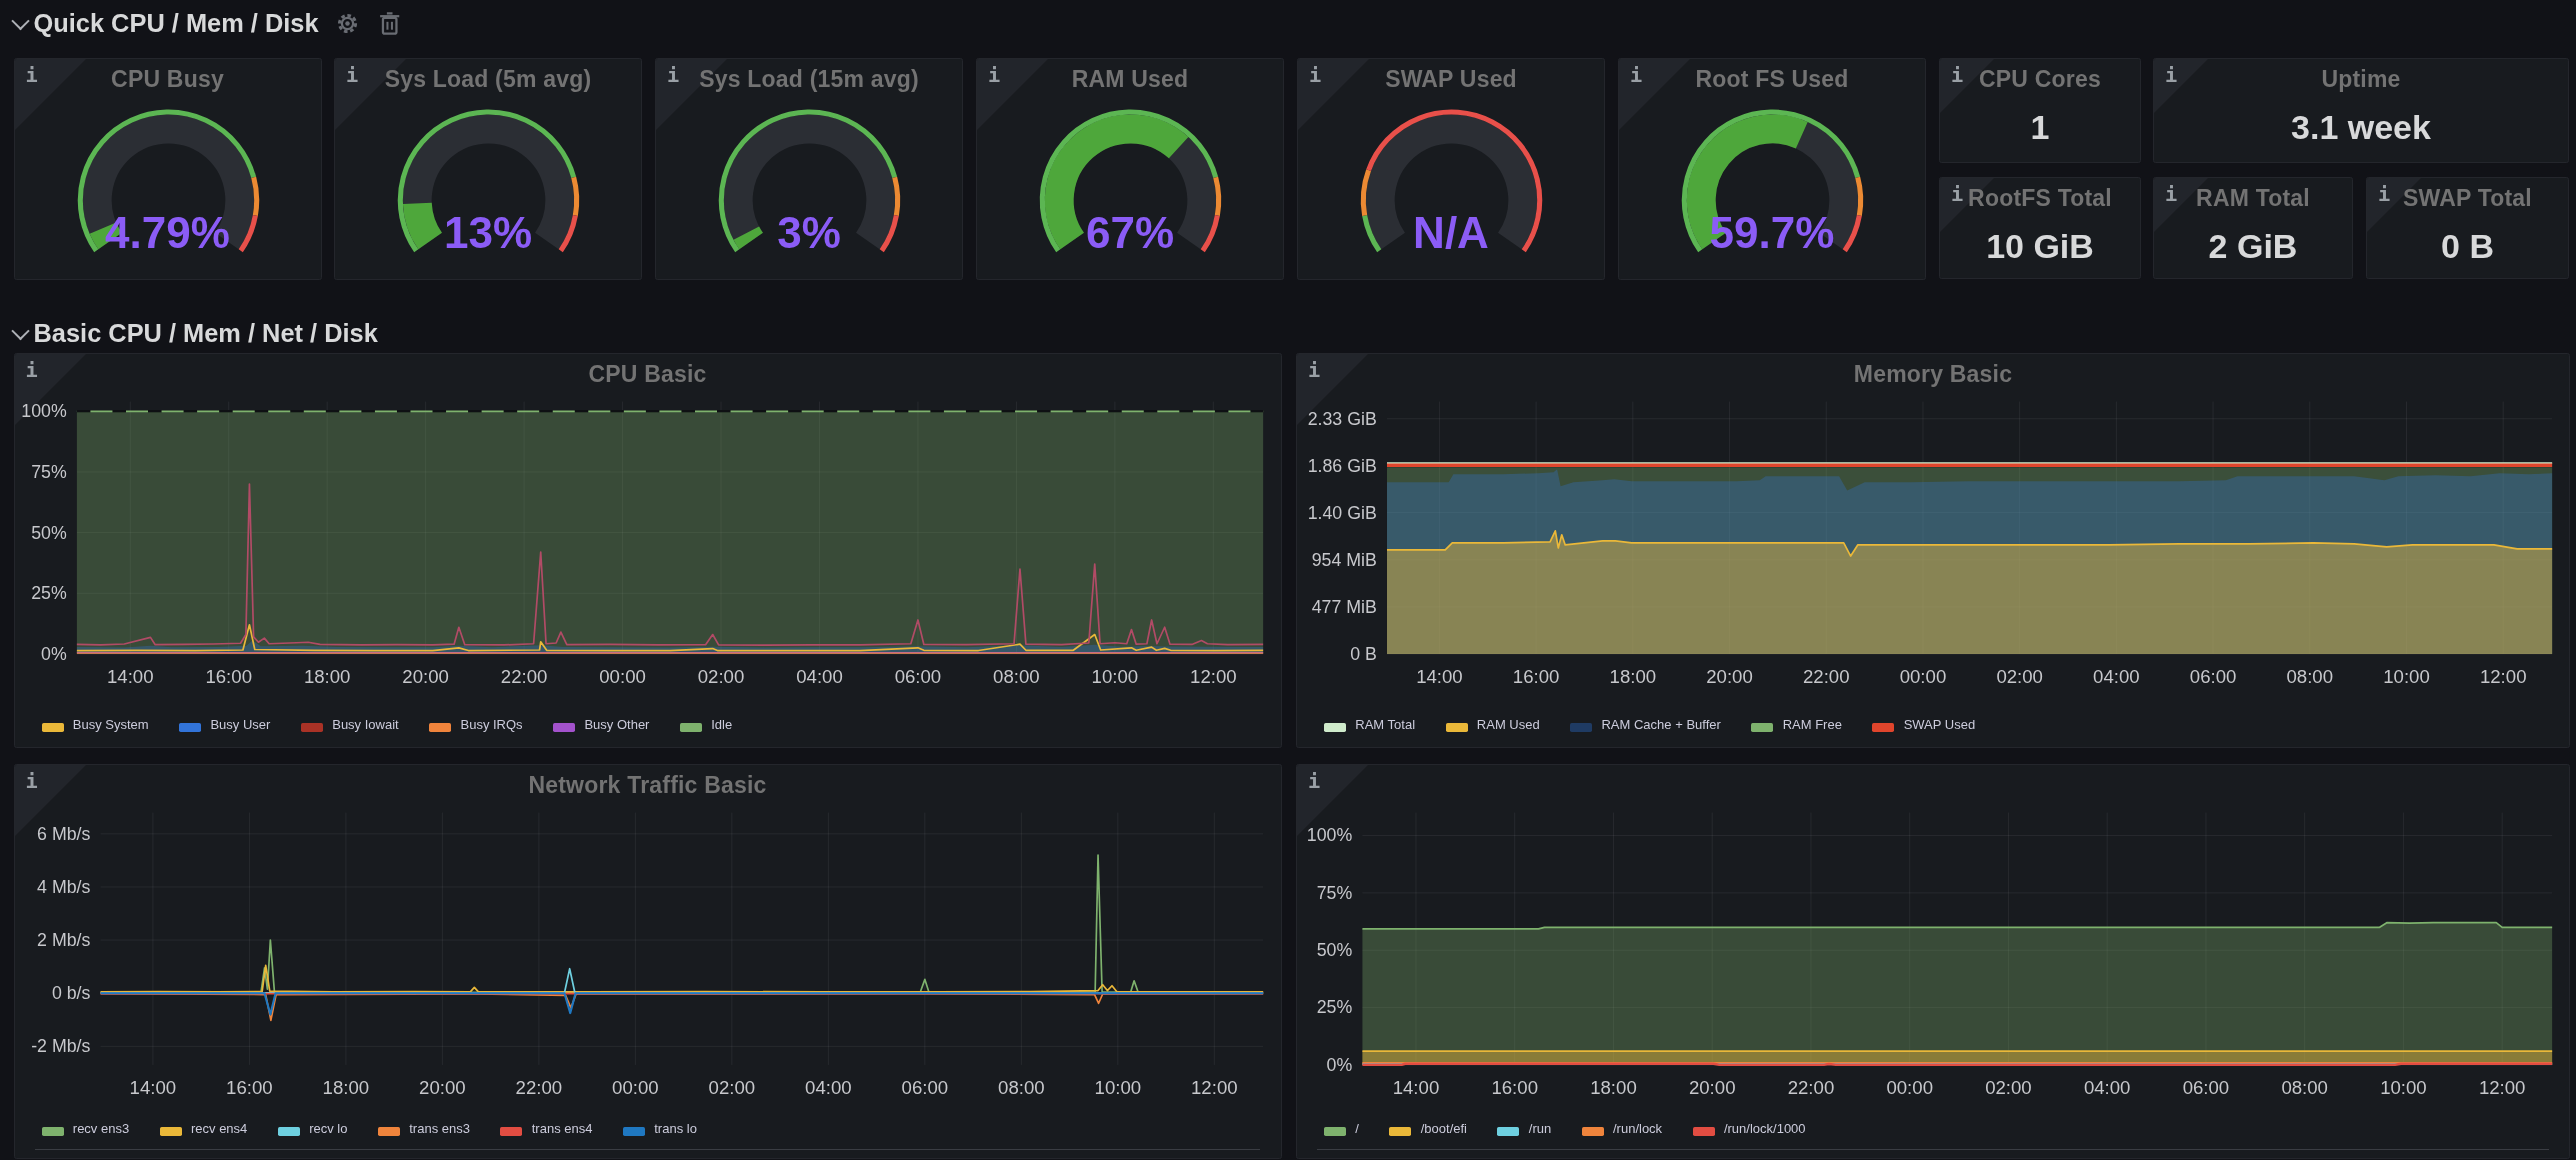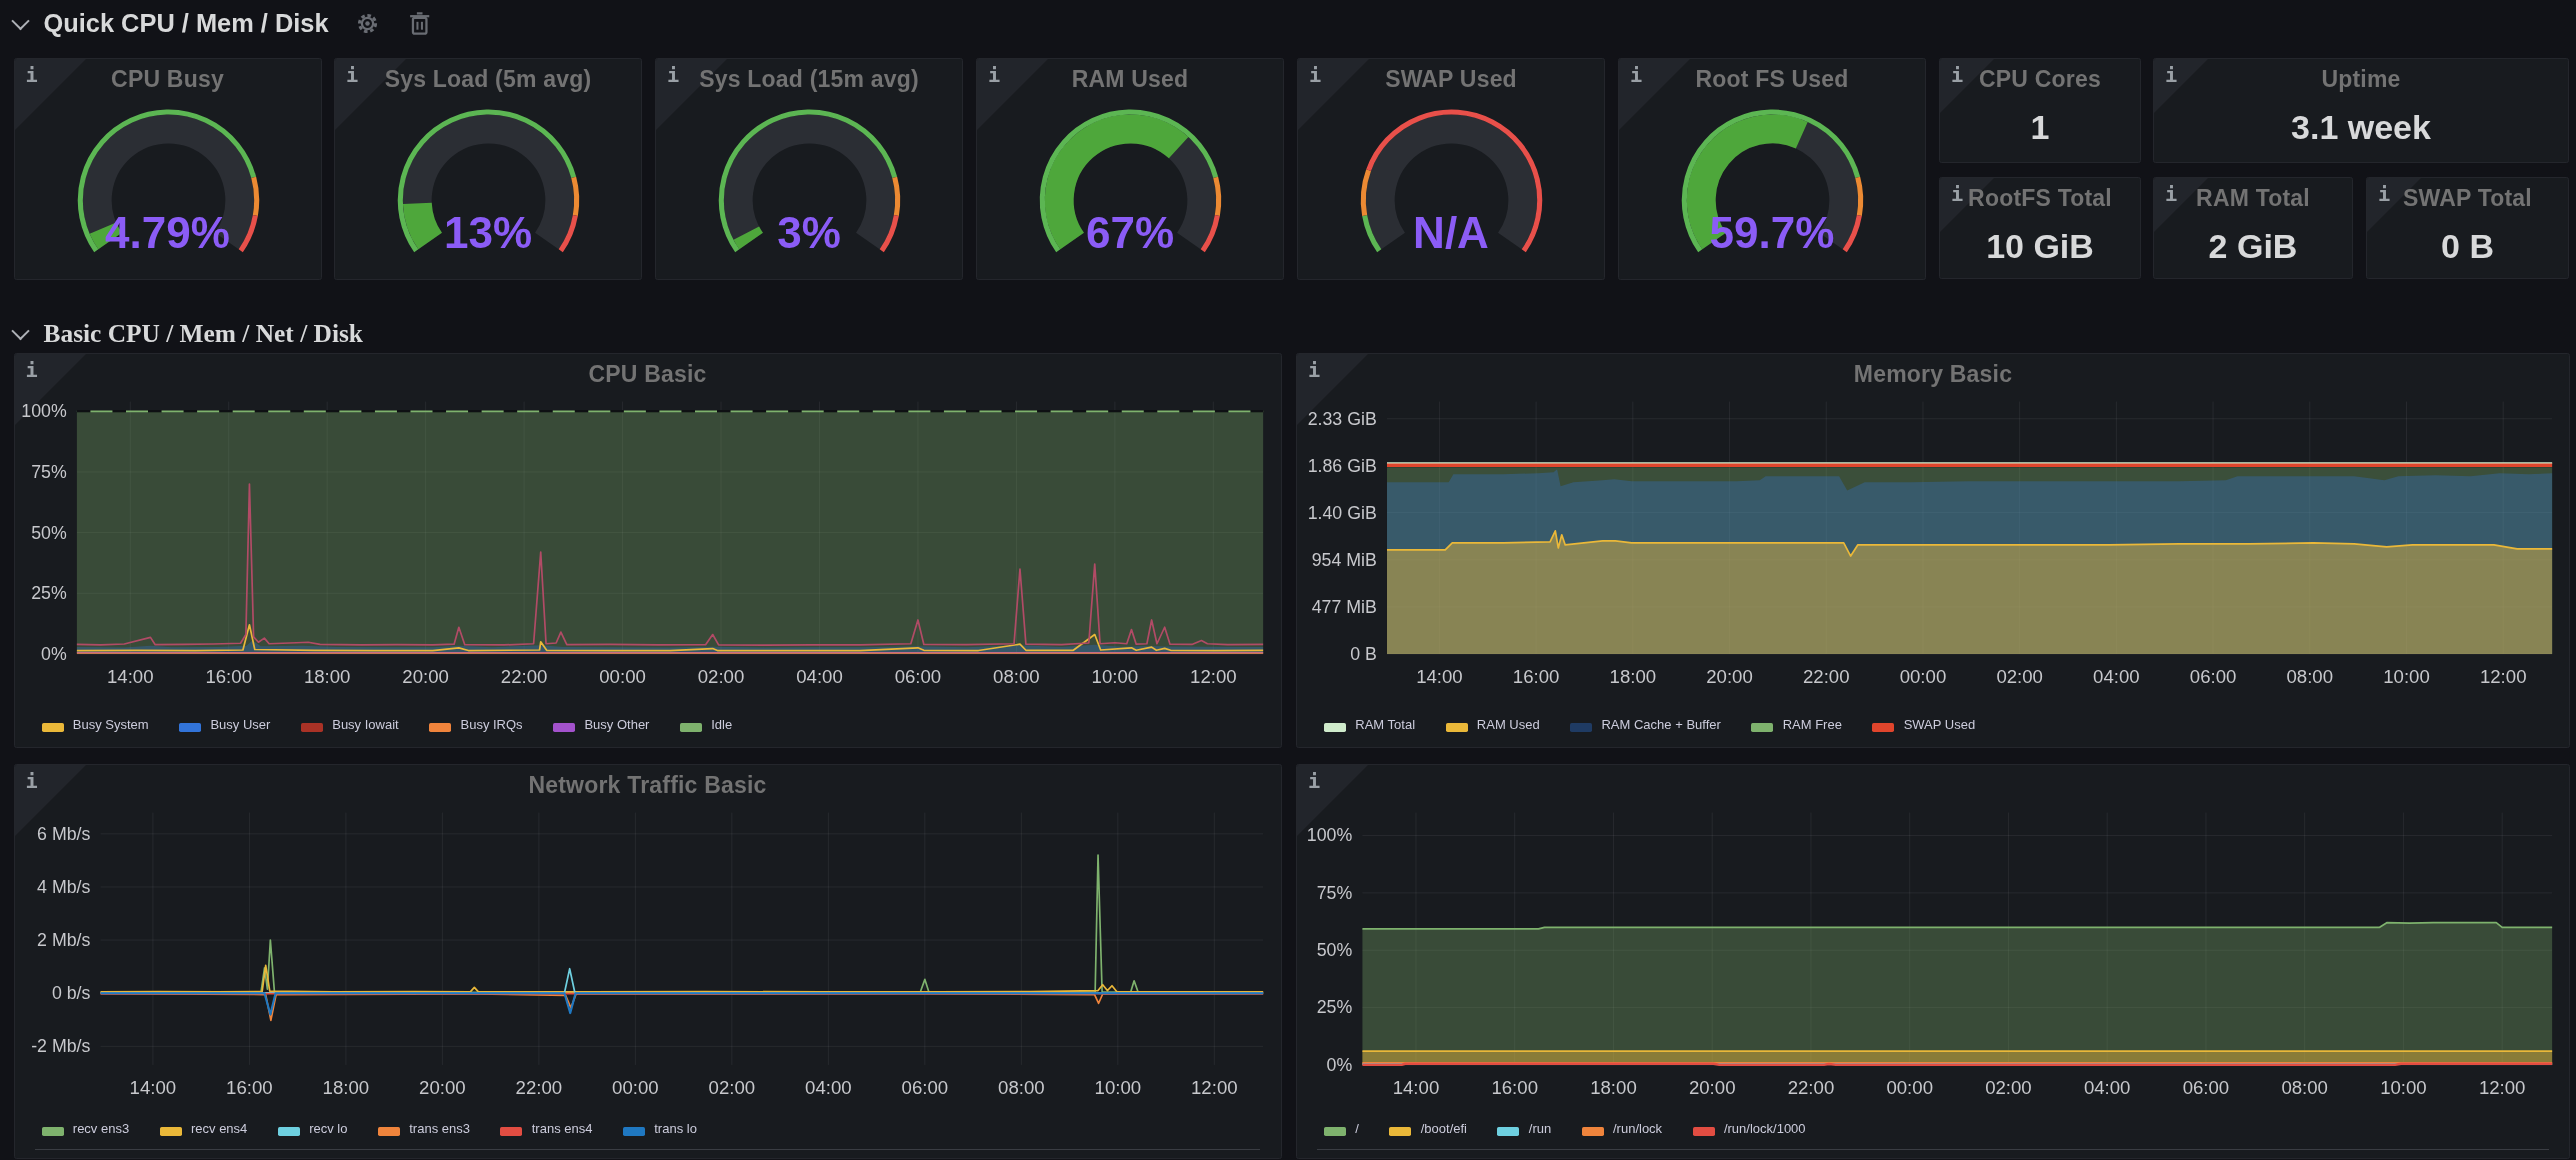--- a/index.html
+++ b/index.html
@@ -1,18 +1,18 @@
 <!DOCTYPE html>
 <html style="font-size:13.5px"><head>
 <meta charset="utf-8">
 <style>
   html,body{margin:0;padding:0;background:#111217;}
   body{width:2576px;height:1160px;position:relative;overflow:hidden;
        font-family:"Liberation Sans",sans-serif;color:#D8D9DA;}
-  .sec{position:absolute;display:flex;align-items:center;gap:17px;
+  .sec{position:absolute;display:flex;align-items:center;gap:7px;
        font-size:25.4px;font-weight:700;color:#D8D9DA;cursor:pointer;}
   .chev{width:11px;height:11px;border-left:2.5px solid #aeb1b7;border-bottom:2.5px solid #aeb1b7;
         transform:rotate(-45deg) translate(1.7px,-1.7px);display:inline-block;}
   .sec .hicon{margin-left:8.5px;opacity:.75;}
   .panel{position:absolute;background:#181B1F;border:0.8px solid #24262C;border-radius:2.5px;
          box-sizing:border-box;overflow:hidden;}
   .info-corner{position:absolute;top:0;left:0;width:0;height:0;
                border-top:71px solid #22252B;border-right:71px solid transparent;}
   .info-i{position:absolute;top:4.2px;left:11px;font:700 20.3px "DejaVu Sans Mono",monospace;
           color:#9aa0a6;cursor:pointer;}
@@ -153,21 +153,21 @@
   <div class="ptitle">RAM Total</div>
   <div class="stat-value">2 GiB</div>
 </div>
 <div class="panel" style="left:2366px;top:177px;width:203px;height:102px">
   <div class="info-corner" style="border-top-width:54px;border-right-width:54px"></div>
   <div class="info-i">i</div>
   <div class="ptitle">SWAP Total</div>
   <div class="stat-value">0 B</div>
 </div>
 
-<div class="sec" style="left:13.5px;top:319px;font-family:Liberation Serif, serif;">
+<div class="sec" style="left:13.5px;top:319px;">
   <span class="chev"></span>
   <span>Basic CPU / Mem / Net / Disk</span>
 </div>
 
 <div class="panel" style="left:13.5px;top:353px;width:1268px;height:395px">
   <div class="info-corner"></div>
   <div class="info-i">i</div>
   <div class="ptitle">CPU Basic</div>
   <svg class="chart-svg" width="1254" height="300" viewBox="0 0 1481 354">
       <line x1="129.045" x2="129.045" y1="10" y2="308" stroke="rgba(204,204,220,0.10)" stroke-width="1"></line>

